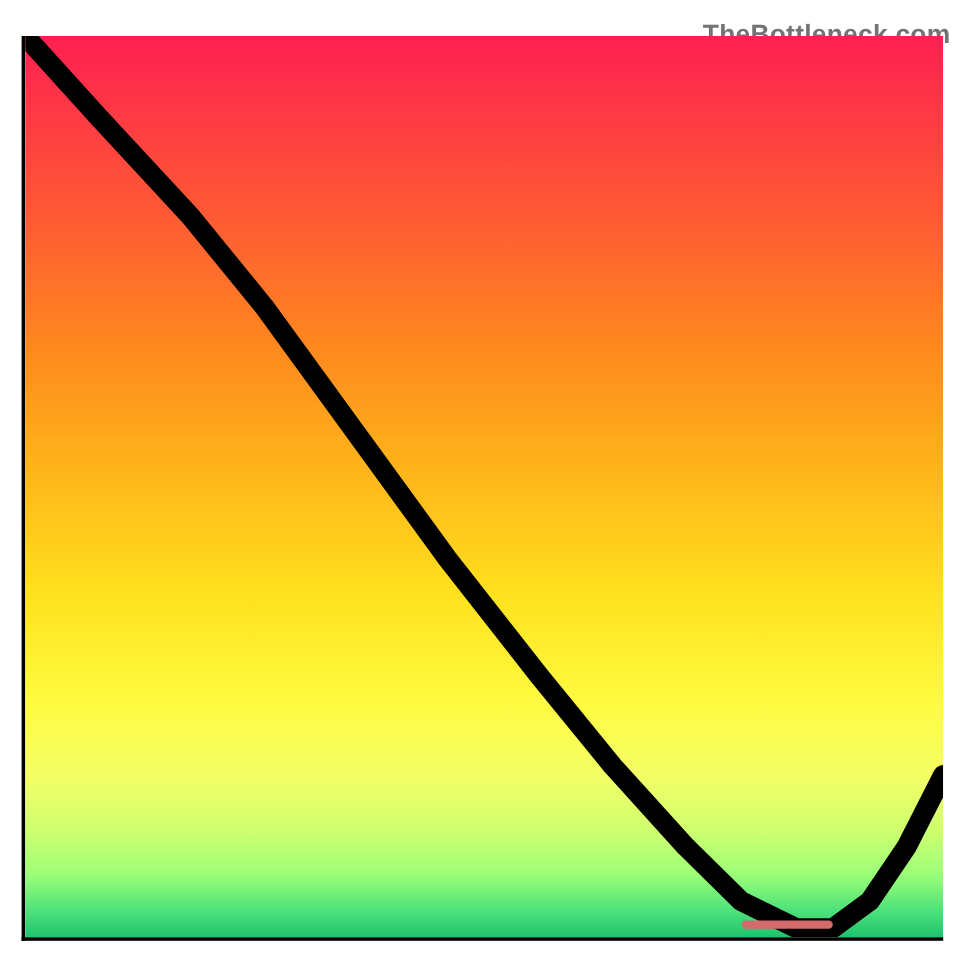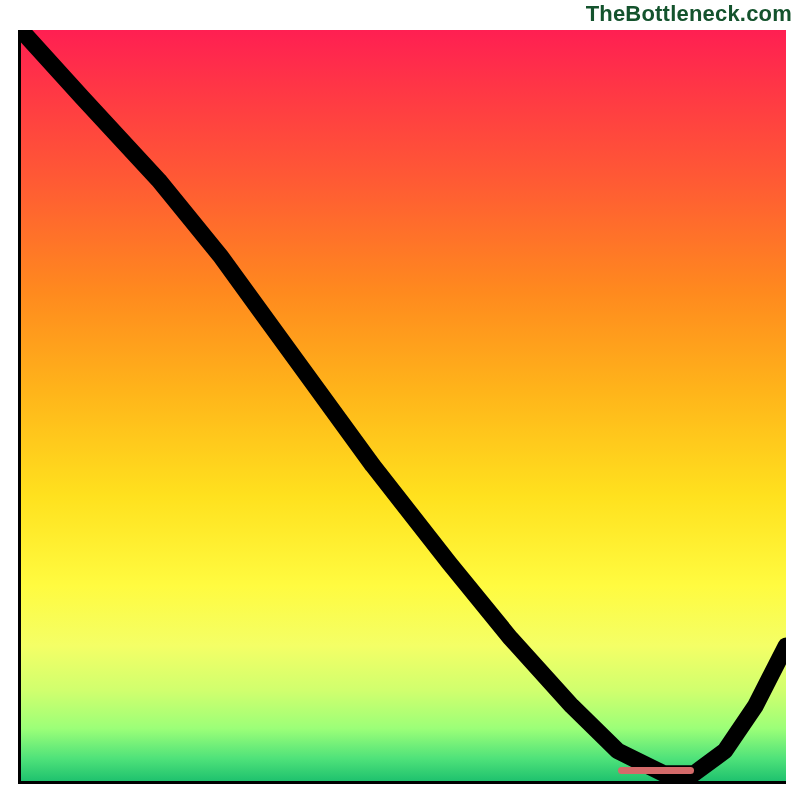--- a/index.html
+++ b/index.html
@@ -11,25 +11,25 @@
     font-family: Arial, Helvetica, sans-serif;
     overflow: hidden;
   }
   .frame {
     position: relative;
     width: 800px;
     height: 800px;
   }
   .watermark {
     position: absolute;
-    top: 1px;
+    top: 16px;
     right: 8px;
     font-size: 22px;
     font-weight: 600;
-    color: #14532d;
+    color: #737373;
     letter-spacing: 0.2px;
   }
   .plot {
     position: absolute;
     
     left: 18px;
     top: 30px;
     width: 768px;   
     height: 754px;  
     box-sizing: border-box;

